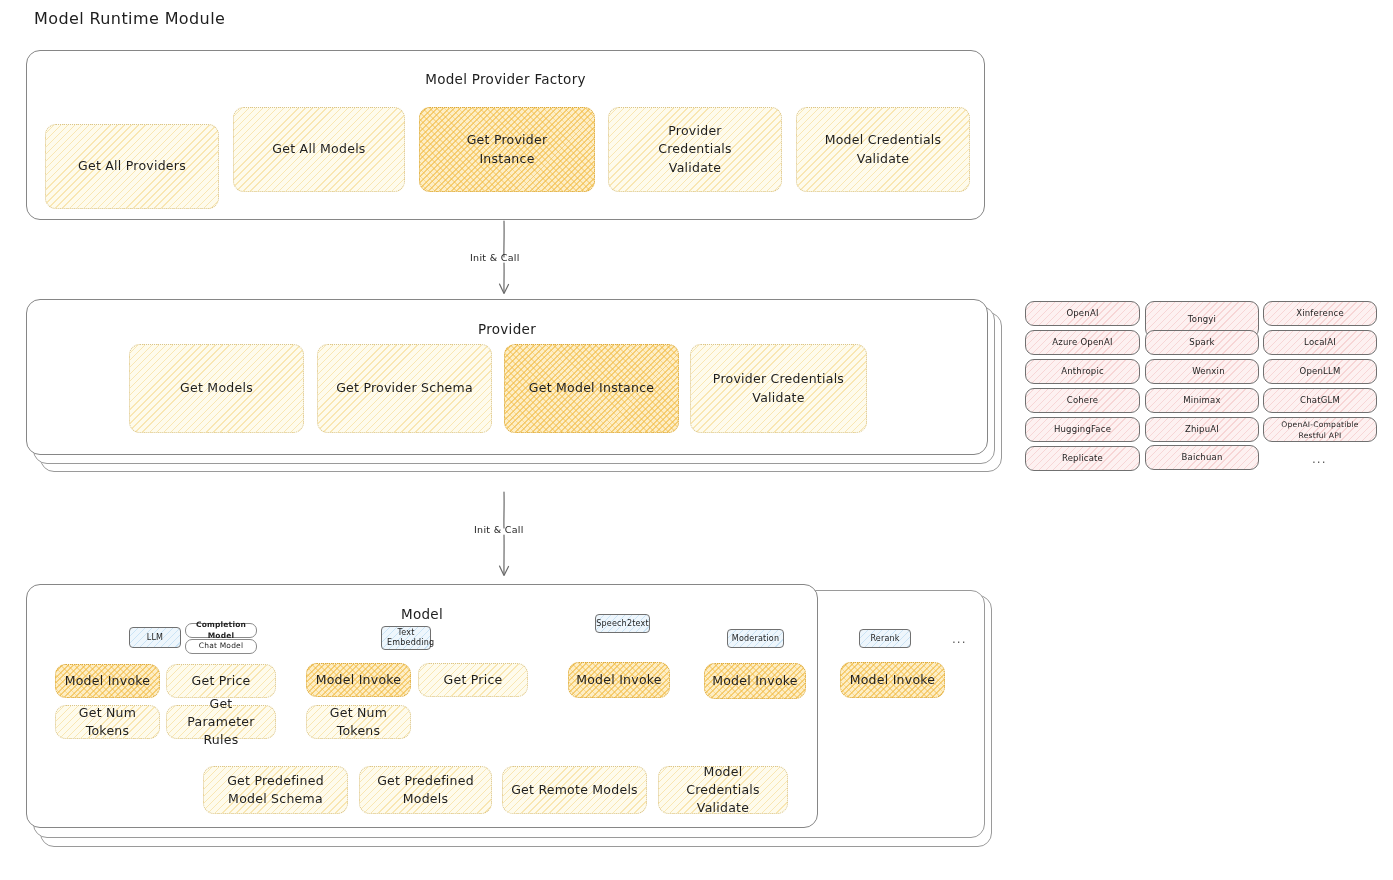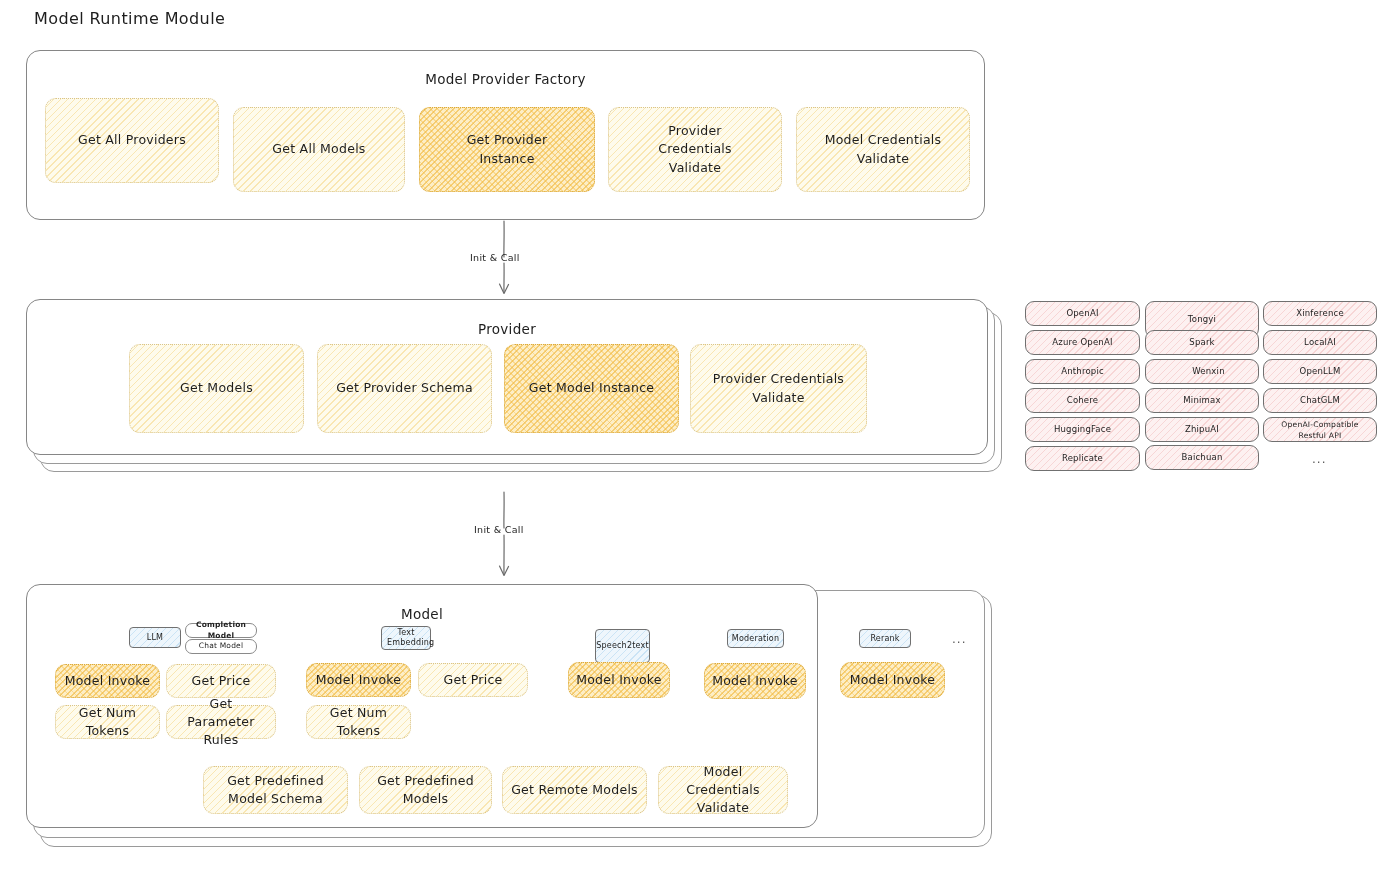--- a/index.html
+++ b/index.html
@@ -143,21 +143,21 @@
 <body>
 
 <div id="canvas">
 
   <div class="page-title">Model Runtime Module</div>
 
   <div class="card card-main" style="left:26px;top:50px;width:959px;height:170px;">
     <div class="card-title" style="top:20px;">Model Provider Factory</div>
   </div>
 
-  <div class="box hatch-light" style="left:45px;top:98px;width:174px;height:85px;justify-content:center;">
+  <div class="box hatch-light" style="left:45px;top:124px;width:174px;height:85px;justify-content:center;">
     <span>Get All Providers</span>
   </div>
   <div class="box hatch-light" style="left:233px;top:107px;width:172px;height:85px;">
     <span>Get All Models</span>
   </div>
   <div class="box hatch-strong" style="left:419px;top:107px;width:176px;height:85px;">
     <span style="max-width:110px;">Get Provider Instance</span>
   </div>
   <div class="box hatch-light" style="left:608px;top:107px;width:174px;height:85px;">
     <span style="max-width:130px;">Provider Credentials Validate</span>
@@ -291,21 +291,21 @@
   <div class="box hatch-strong" style="left:306px;top:663px;width:105px;height:34px;">
     <span>Model Invoke</span>
     </div>
   <div class="box hatch-light" style="left:418px;top:663px;width:110px;height:34px;">
     <span>Get Price</span>
     </div>
   <div class="box hatch-light" style="left:306px;top:705px;width:105px;height:34px;">
     <span>Get Num Tokens</span>
     </div>
 
-  <div class="box badge-blue" style="left:595px;top:629px;width:55px;height:34px;text-align:center;">
+  <div class="box badge-blue" style="left:595px;top:614px;width:55px;height:19px;text-align:center;">
     <span>Speech2text</span>
   </div>
   <div class="box hatch-strong" style="left:568px;top:662px;width:102px;height:36px;">
     <span>Model Invoke</span>
     </div>
 
   <div class="box badge-blue" style="left:727px;top:629px;width:57px;height:19px;">
     <span>Moderation</span>
   </div>
   <div class="box hatch-strong" style="left:704px;top:663px;width:102px;height:36px;">

